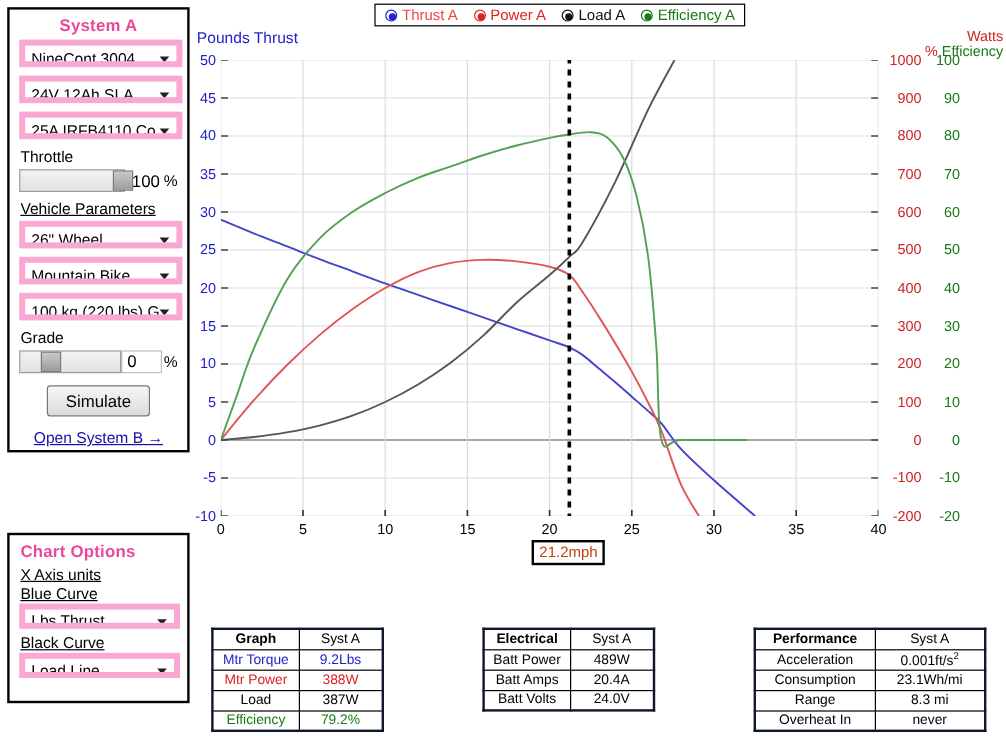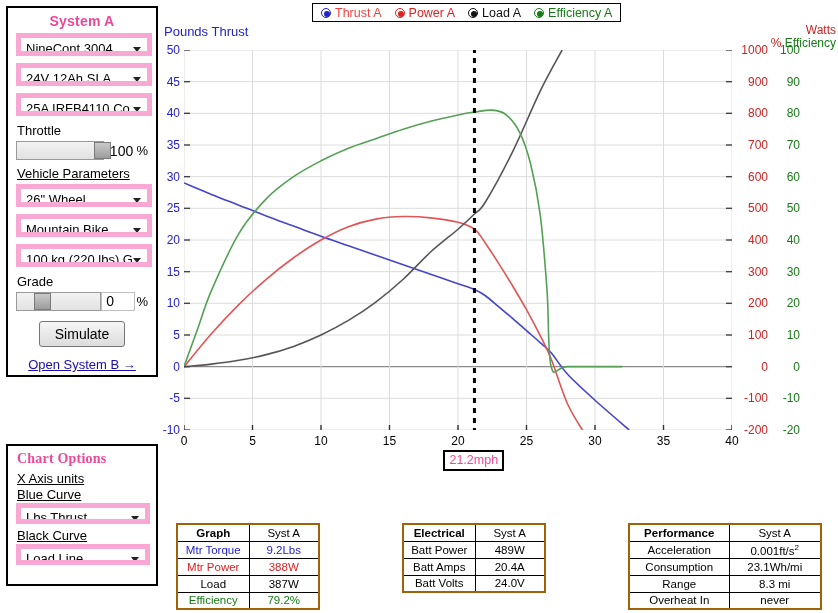--- a/index.html
+++ b/index.html
@@ -96,21 +96,21 @@
     display: block;
     text-align: center;
     margin-top: 10px;
     color: #1a0dab;
     text-decoration: underline;
     font-size: 13px;
   }
 
   
   #chart-options { left: 6px; top: 444px; width: 152px; height: 142px; padding: 4px 8px; }
-  #chart-options .panel-title { text-align: left; margin-left: 1px; font-size: 14px; font-family: Liberation Serif, serif; }
+  #chart-options .panel-title { text-align: left; margin-left: 1px; font-size: 14px; }
   #chart-options .select { width: 134px; height: 21px; line-height: 19px; margin-bottom: 4px; }
   #chart-options .select .arrow { top: 8px; }
   #chart-options .group-label { margin-bottom: 1px; }
 
   
   #legend {
     position: absolute;
     left: 312px; top: 3px;
     height: 19px;
     border: 1px solid #000;
@@ -159,28 +159,28 @@
   .tick-watt { color: #cc2222; text-align: right; }
   .tick-eff  { color: #177a17; text-align: right; }
   .tick-x    { color: #000; text-align: center; }
 
   #cursor-label {
     position: absolute;
     border: 2px solid #000;
     background: #fff;
     font-size: 12.5px;
     padding: 1px 4px 2px 4px;
-    color: #ec4899;
+    color: #c2410c;
     white-space: nowrap;
   }
 
   
   .dtable {
     position: absolute;
-    border: 2px solid #a16207;
+    border: 2px solid #0f172a;
     background: #fff;
     border-collapse: collapse;
     font-size: 11.5px;
   }
   .dtable td {
     border: 1px solid #000;
     height: 17px;
     text-align: center;
     padding: 0 6px;
     white-space: nowrap;

